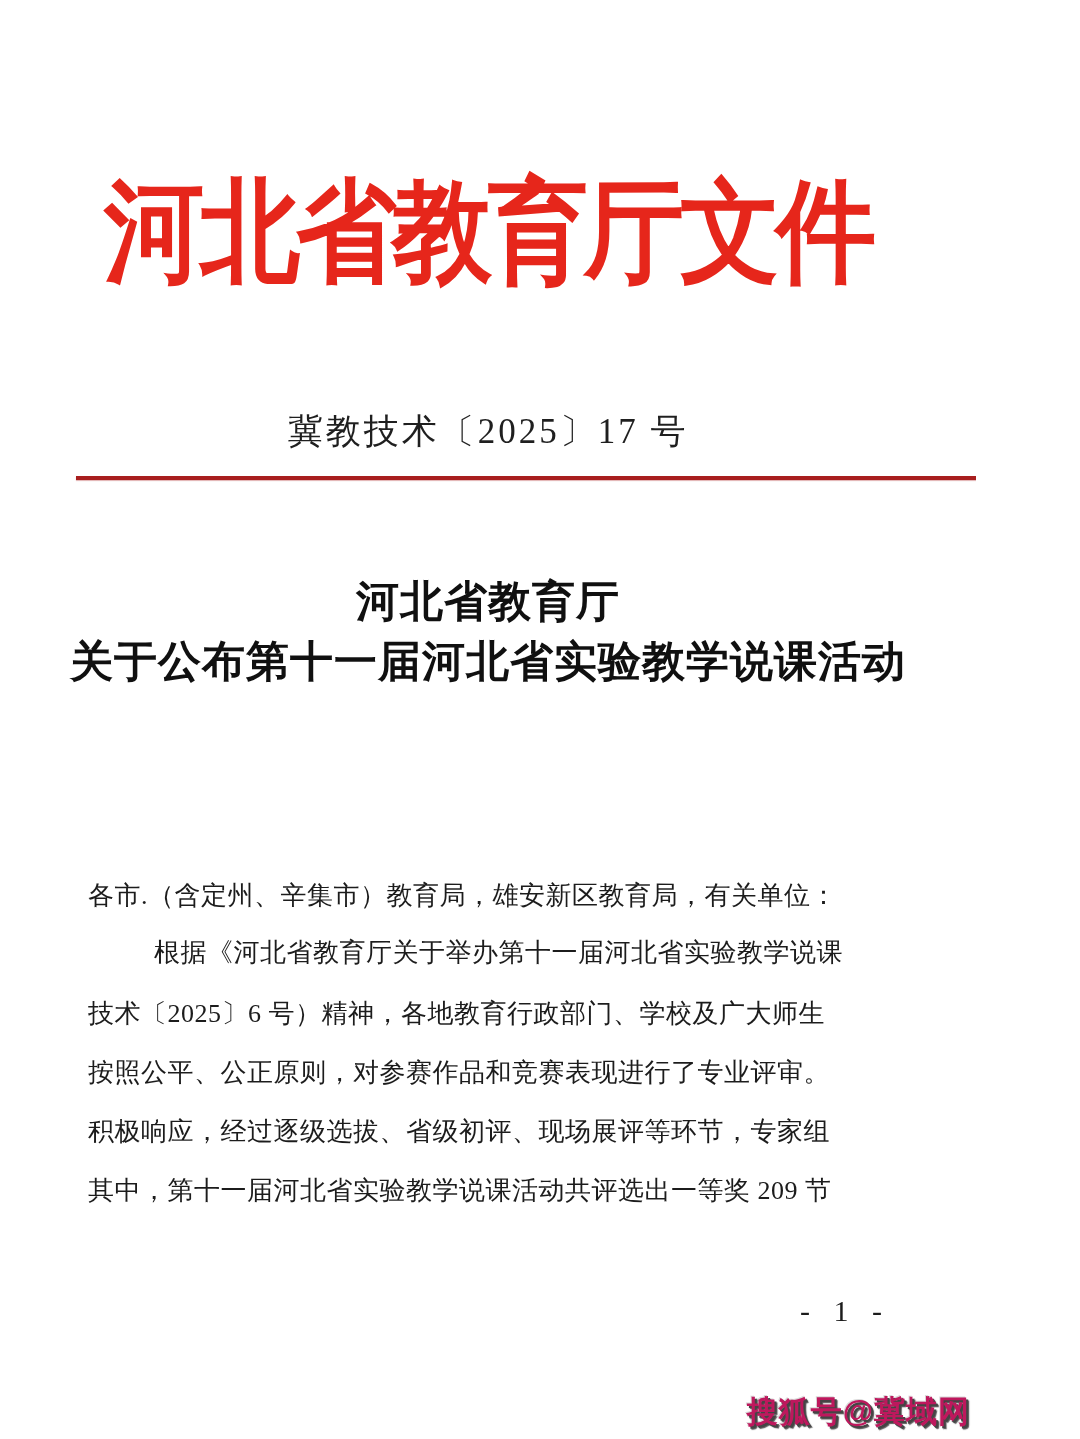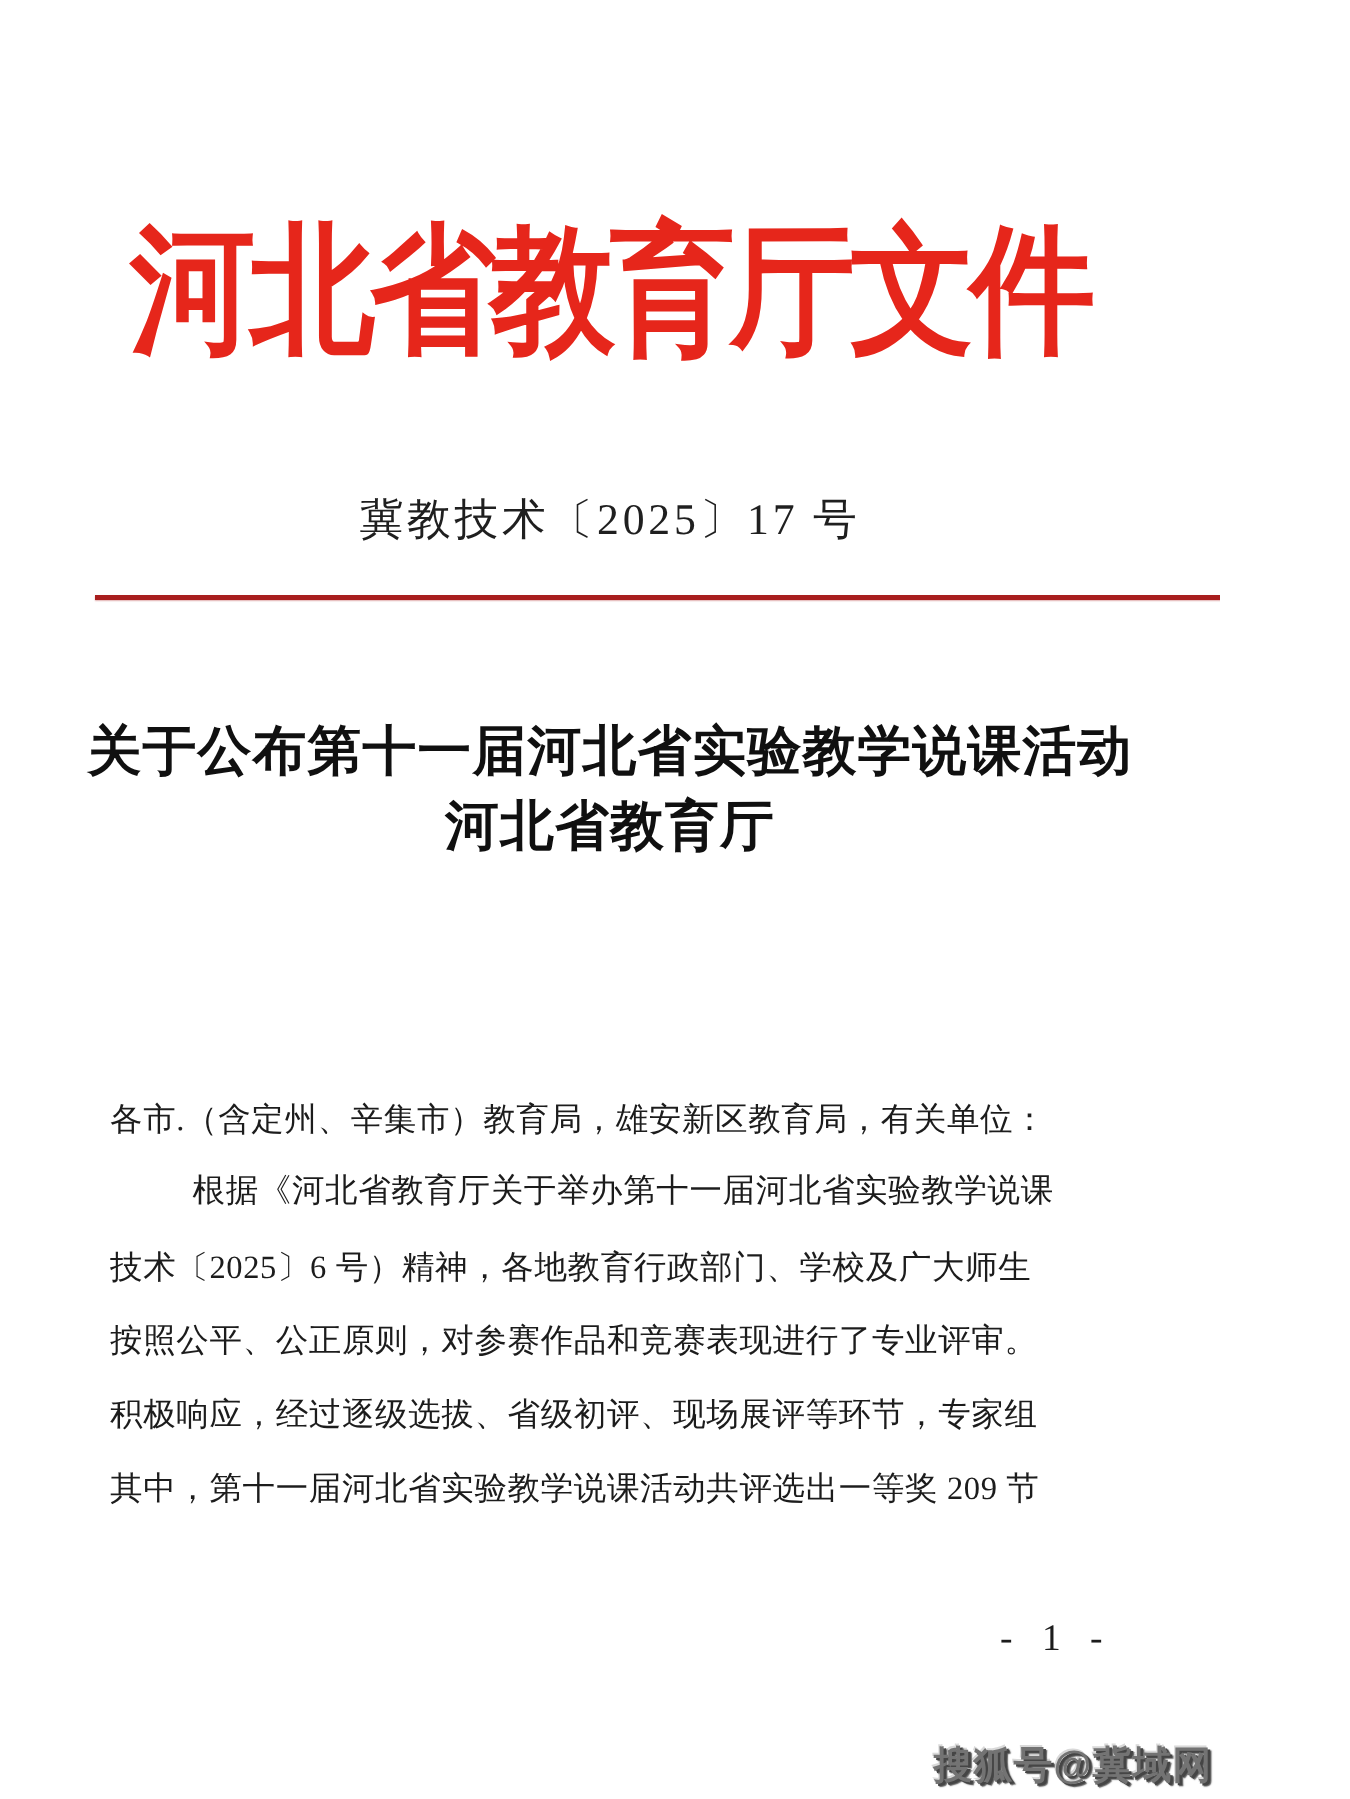--- a/index.html
+++ b/index.html
@@ -25,21 +25,21 @@
     font-size: 100px;
     font-weight: bold;
     letter-spacing: -4px;
     color: #e6261b;
     transform: scaleY(1.12);
     transform-origin: center top;
     white-space: nowrap;
   }
   .doc-number {
     position: absolute;
-    top: 392px;
+    top: 408px;
     left: 0;
     width: 100%;
     text-align: center;
     font-size: 35px;
     letter-spacing: 3px;
     color: #1f1f1f;
   }
   .red-rule {
     position: absolute;
     top: 476px;
@@ -87,42 +87,42 @@
     color: #1c1c1c;
   }
   .watermark {
     position: absolute;
     right: 6px;
     bottom: 6px;
     font-family: "Liberation Sans", "DejaVu Sans", sans-serif;
     font-size: 31px;
     font-weight: bold;
     letter-spacing: 1px;
-    color: #737373;
+    color: #be185d;
     text-shadow:
       2px 2px 0 #454545,
       3px 3px 1px #5a5a5a,
       -1px -1px 0 #d9d9d9;
     white-space: nowrap;
   }
 </style>
 </head>
 <body>
 
 <div class="page">
 
   <div class="org-title">河北省教育厅文件</div>
 
   <div class="doc-number">冀教技术〔2025〕17 号</div>
 
   <div class="red-rule"></div>
 
   <div class="doc-title">
+    <div>河北省教育厅</div>
     <div>关于公布第十一届河北省实验教学说课活动</div>
-    <div>河北省教育厅</div>
   </div>
 
   <div class="body-block">
     <div class="body-line">各市.（含定州、辛集市）教育局，雄安新区教育局，有关单位：</div>
     <div class="body-line indent">根据《河北省教育厅关于举办第十一届河北省实验教学说课</div>
     <div class="body-line">技术〔2025〕6 号）精神，各地教育行政部门、学校及广大师生</div>
     <div class="body-line">按照公平、公正原则，对参赛作品和竞赛表现进行了专业评审。</div>
     <div class="body-line">积极响应，经过逐级选拔、省级初评、现场展评等环节，专家组</div>
     <div class="body-line">其中，第十一届河北省实验教学说课活动共评选出一等奖 209 节</div>
   </div>

